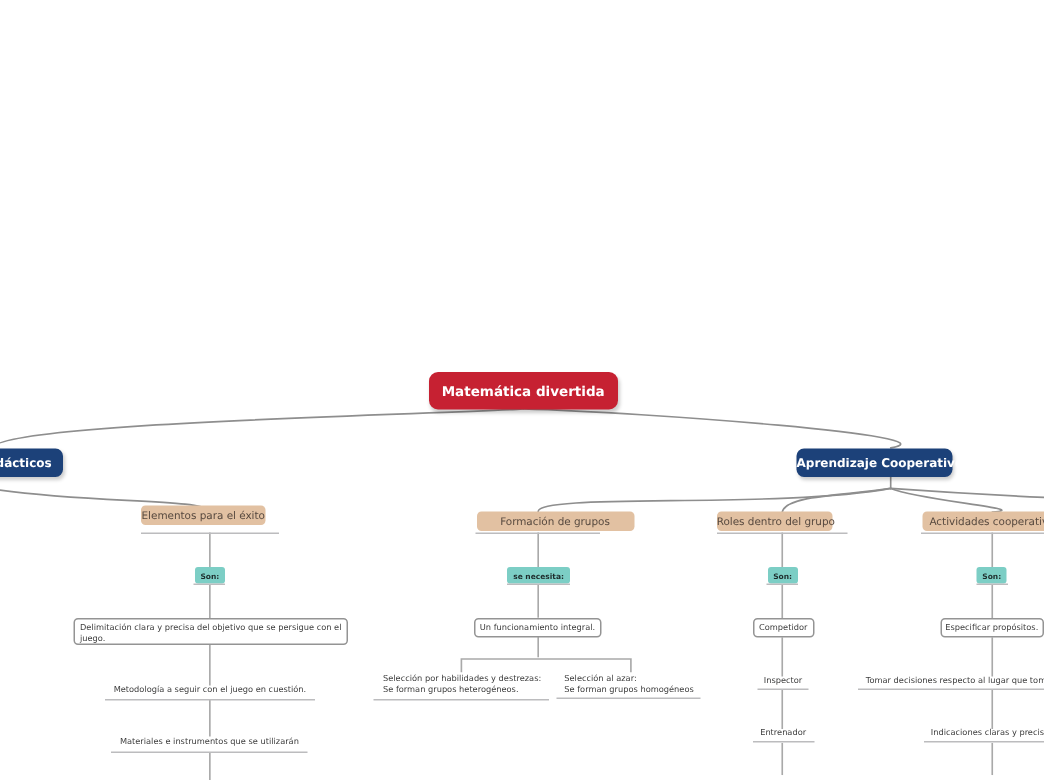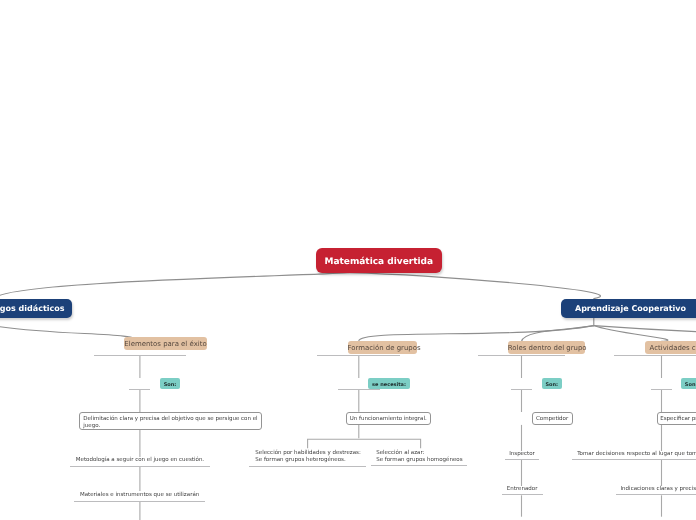--- a/index.html
+++ b/index.html
@@ -2,21 +2,21 @@
 <html><head>
 <meta charset="utf-8">
 <title>Matematica divertida</title>
 <style>
   html,body{margin:0;padding:0;}
   body{width:696px;height:520px;background:#ffffff;overflow:hidden;
        font-family:"DejaVu Sans","Liberation Sans",sans-serif;
        -webkit-font-smoothing:antialiased;text-rendering:geometricPrecision;}
   #canvas{position:relative;width:696px;height:520px;overflow:hidden;opacity:0.999;}
   svg#links{position:absolute;left:0;top:0;width:696px;height:520px;}
-  .node{position:absolute;box-sizing:border-box;white-space:nowrap;margin-left:30px;}
+  .node{position:absolute;box-sizing:border-box;white-space:nowrap;}
 
   .root{
     background:#C62132;color:#ffffff;font-weight:bold;font-size:9.0px;
     border-radius:6px;height:24.6px;line-height:29.2px;
     box-shadow:1px 2px 2.6px rgba(0,0,0,.20);text-align:center;
   }
   .lvl1{
     background:#1C4179;color:#ffffff;font-weight:bold;font-size:8px;
     border-radius:5px;height:19.2px;line-height:19.2px;
     box-shadow:1px 2px 2.6px rgba(0,0,0,.20);text-align:center;
@@ -80,37 +80,37 @@
       <line x1="661.5" y1="389.6" x2="661.5" y2="412"></line>
       <line x1="661.5" y1="424.9" x2="661.5" y2="451"></line>
       <line x1="661.5" y1="460" x2="661.5" y2="486"></line>
       <line x1="661.5" y1="495.3" x2="661.5" y2="516.7"></line>
     </g>
   </svg>
 
   <div class="node root" style="left:285.6px;top:248px;width:126.4px;">Matemática divertida</div>
 
   <div class="node lvl1" style="left:-52px;top:298.6px;width:94.2px;">Juegos didácticos</div>
-  <div class="node lvl1" style="left:531px;top:298.6px;width:139px;">Aprendizaje Cooperativo</div>
+  <div class="node lvl1" style="left:531px;top:298.6px;width:104px;">Aprendizaje Cooperativo</div>
 
   <div class="node lvl2" style="left:94px;top:337px;width:83px;">Elementos para el éxito</div>
   <div class="uline" style="left:93.8px;top:354.5px;width:92.2px;"></div>
 
   <div class="node teal" style="left:129.8px;top:377.8px;width:20.3px;">Son:</div>
   <div class="uline" style="left:129.4px;top:388.9px;width:21.1px;"></div>
 
   <div class="node wbox" style="left:49.1px;top:412.3px;width:183.1px;height:17.8px;padding:3.2px 1.5px 0 3.2px;">Delimitación clara y precisa del objetivo que se persigue con el juego.</div>
 
   <div class="leaf" style="left:70.3px;top:456.8px;width:139.3px;">Metodología a seguir con el juego en cuestión.</div>
   <div class="uline" style="left:70.3px;top:465.6px;width:139.3px;"></div>
 
   <div class="leaf" style="left:74.2px;top:491.7px;width:130.8px;">Materiales e instrumentos que se utilizarán</div>
   <div class="uline" style="left:74.2px;top:500.5px;width:130.8px;"></div>
 
-  <div class="node lvl2" style="left:317.5px;top:341.3px;width:69px;">Formación de grupos</div>
+  <div class="node lvl2" style="left:317.5px;top:341.3px;width:105px;">Formación de grupos</div>
   <div class="uline" style="left:317.3px;top:354.5px;width:83.1px;"></div>
 
   <div class="node teal" style="left:338px;top:377.8px;width:42.1px;">se necesita:</div>
   <div class="uline" style="left:337.6px;top:388.9px;width:42.9px;"></div>
 
   <div class="node wbox" style="left:315.6px;top:411.8px;width:85.4px;height:12.9px;text-align:center;line-height:13.6px;padding:0;border-radius:3px;">Un funcionamiento integral.</div>
 
   <div class="leaf leafL" style="left:255.3px;top:449.6px;width:120px;">Selección por habilidades y destrezas:
 Se forman grupos heterogéneos.</div>
   <div class="uline" style="left:248.7px;top:465.8px;width:116.9px;"></div>

